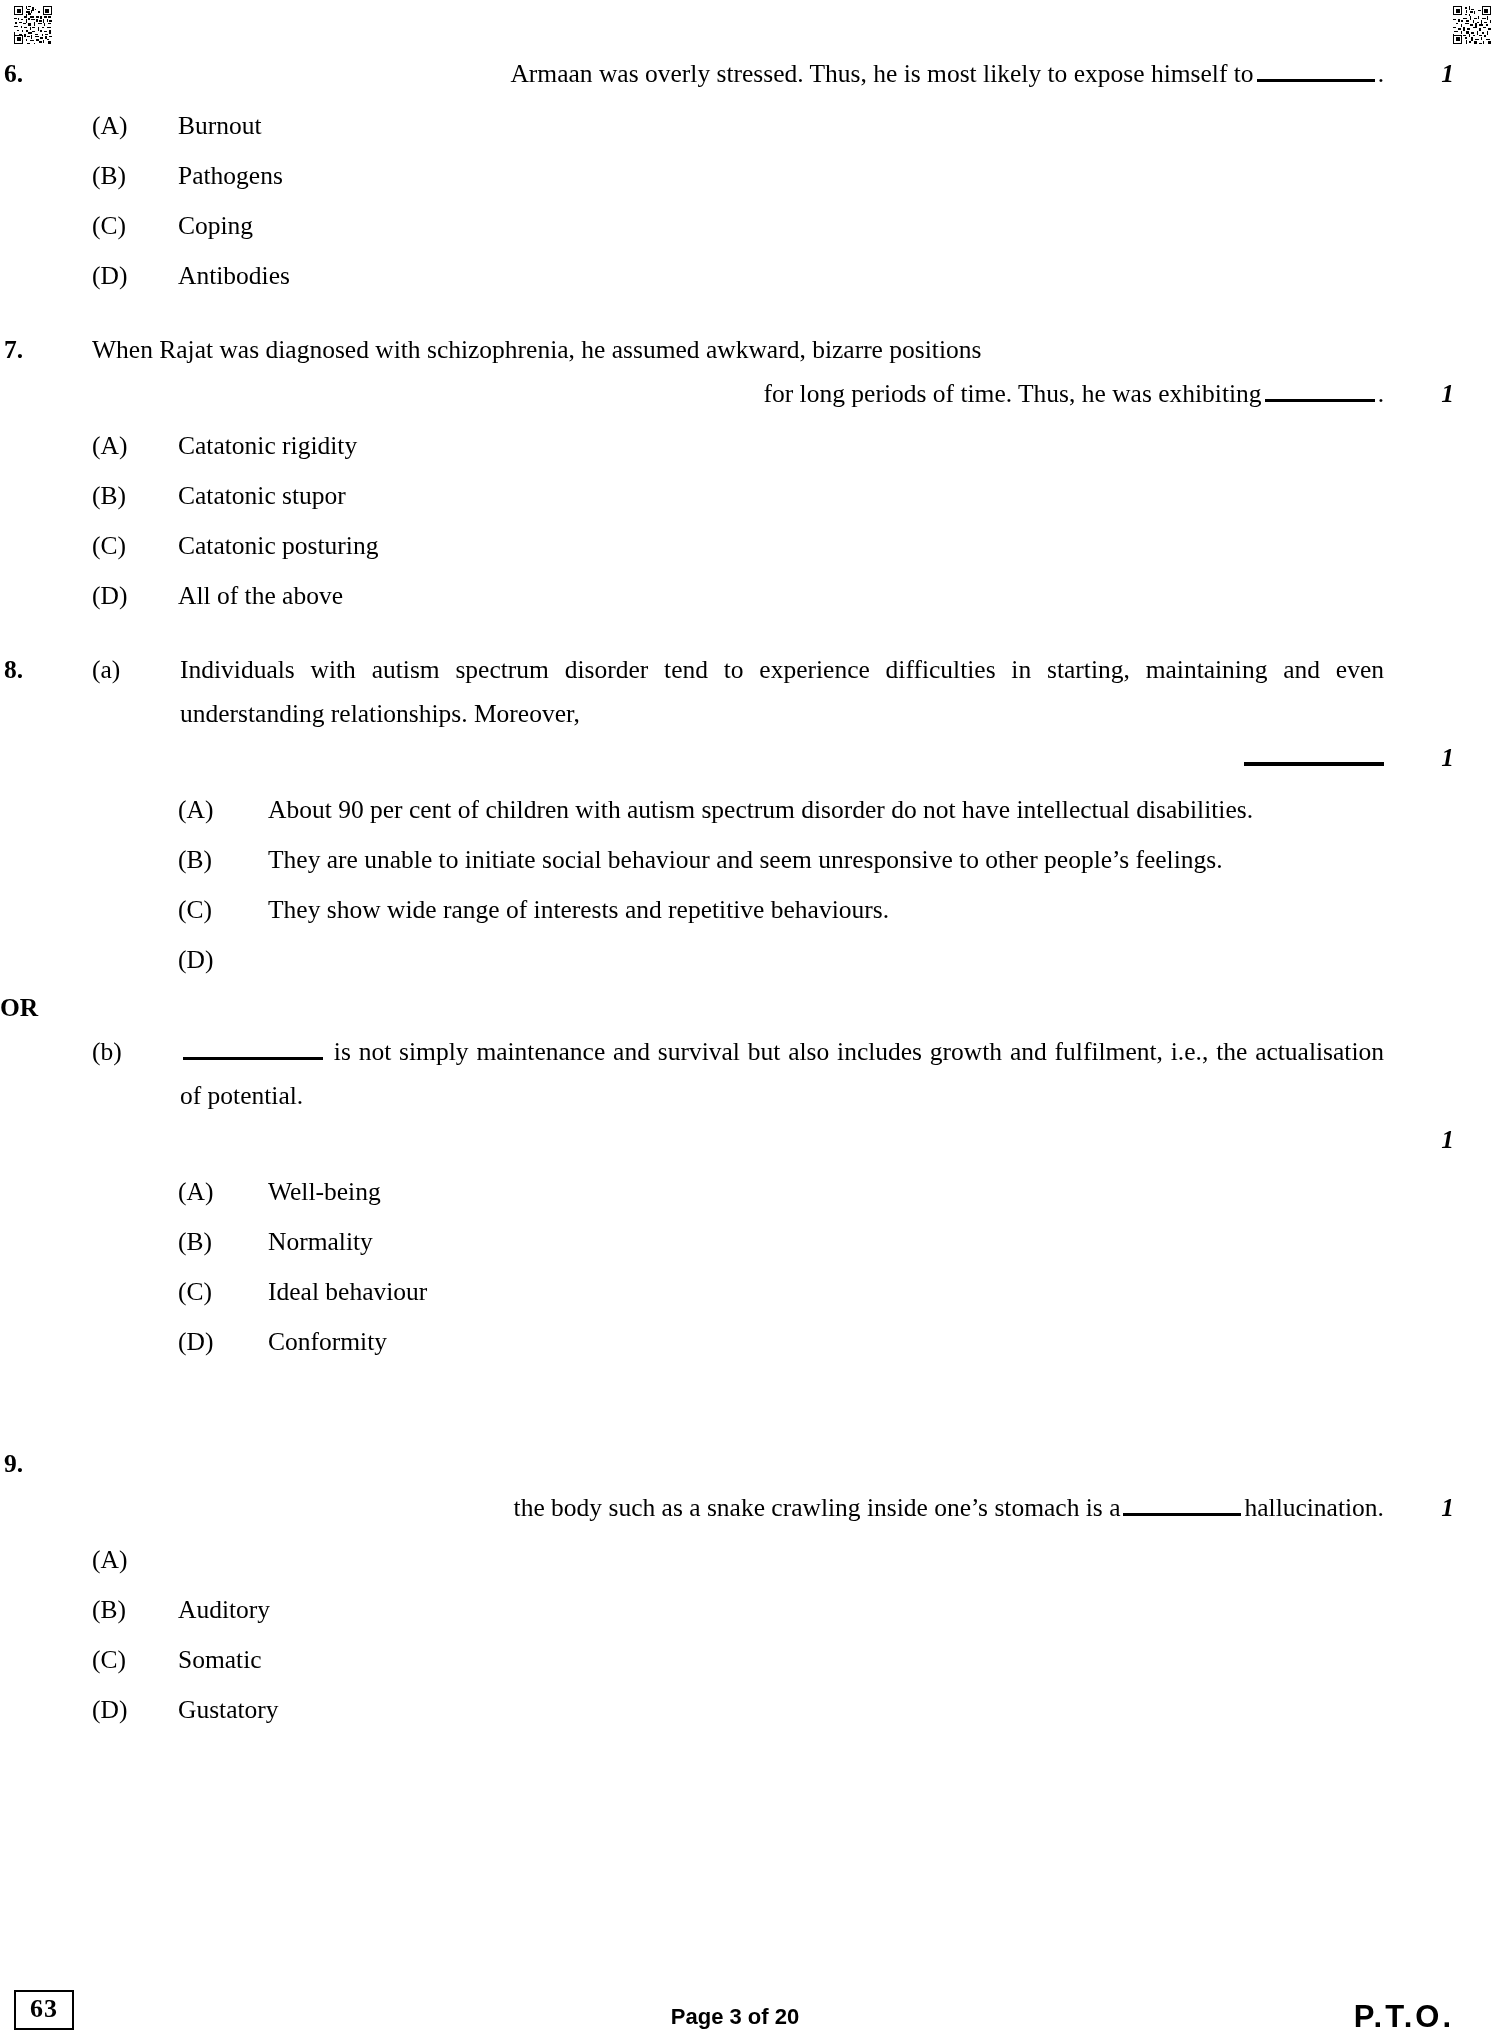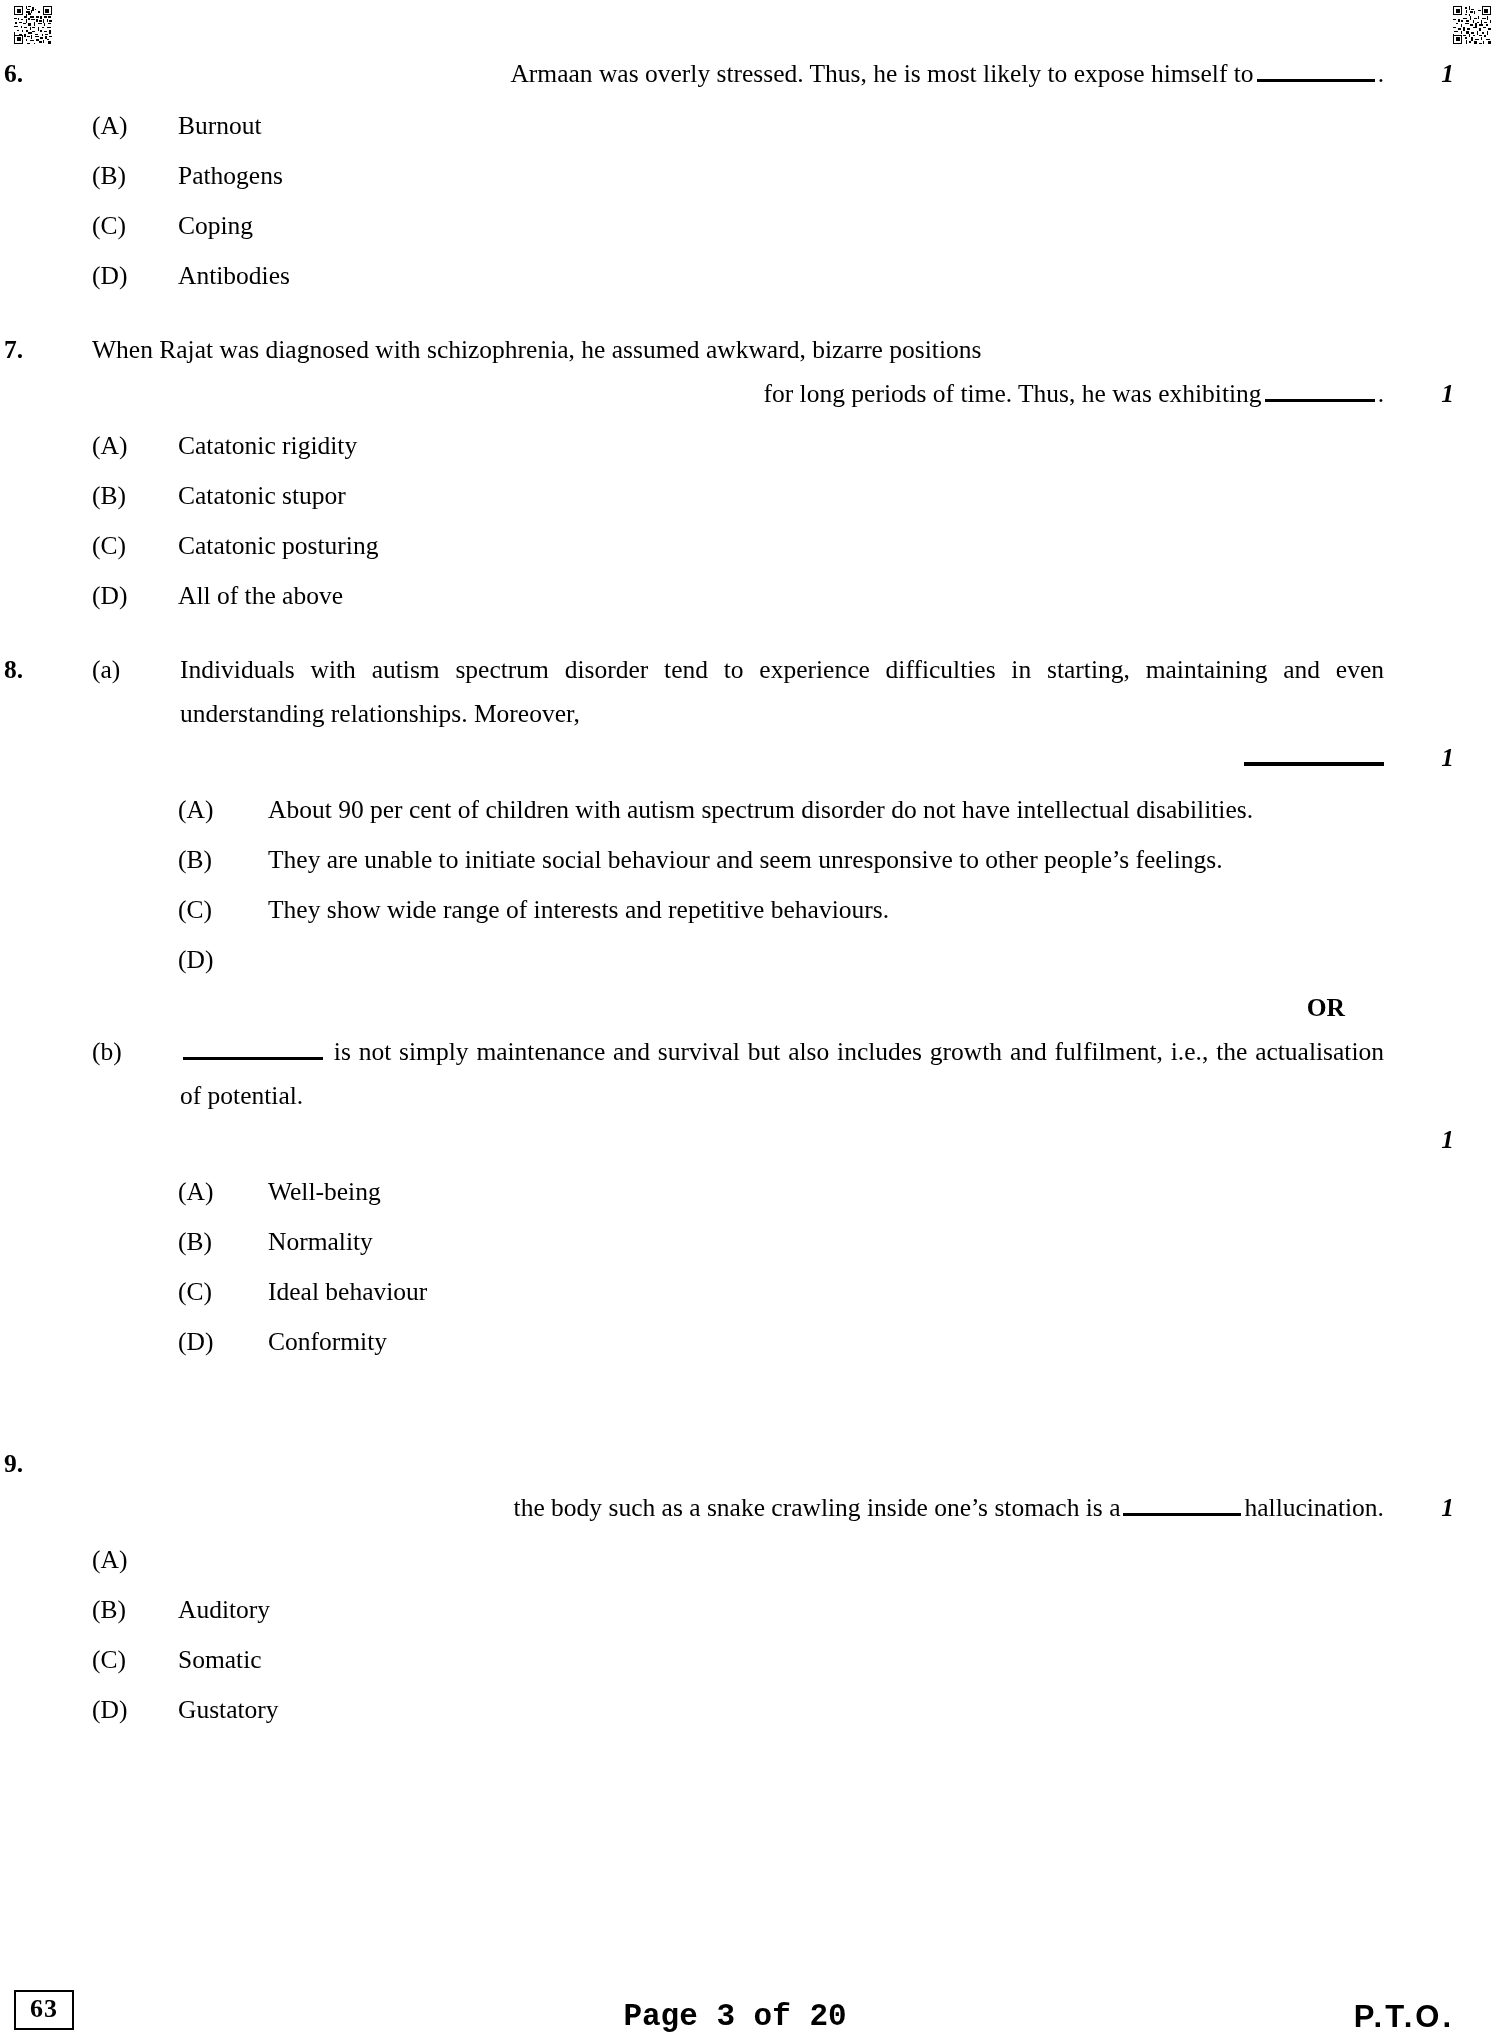--- a/index.html
+++ b/index.html
@@ -130,21 +130,21 @@
   .blank.w3 { width: 140px; }
   .blank.w4 { width: 118px; }
   .blank-line {
     display: inline-block;
     border-bottom: 4px solid #000;
     width: 140px;
     height: 0;
   }
 
   .or-line {
-    text-align: right;
+    text-align: left;
     font-weight: bold;
     font-size: 25.5px;
     line-height: 44px;
     padding-right: 160px;
     margin-top: 6px;
   }
   .gap-md  { height: 32px; }
   .gap-xl  { height: 80px; }
 
   
@@ -181,23 +181,23 @@
     font-weight: bold;
     line-height: 30px;
     letter-spacing: 1px;
   }
   .footer-center {
     position: absolute;
     left: 0;
     right: 0;
     bottom: 0;
     text-align: center;
-    font-size: 31px;
-    font-weight: bold;
-    font-family: Liberation Mono, monospace;
+    font-size: 22px;
+    font-weight: bold;
+    font-family: Liberation Sans, sans-serif;
     line-height: 34px;
   }
   .footer-right {
     position: absolute;
     right: 16px;
     bottom: 0;
     font-size: 31px;
     font-weight: bold;
     letter-spacing: 3px;
     font-family: "Liberation Sans", sans-serif;

